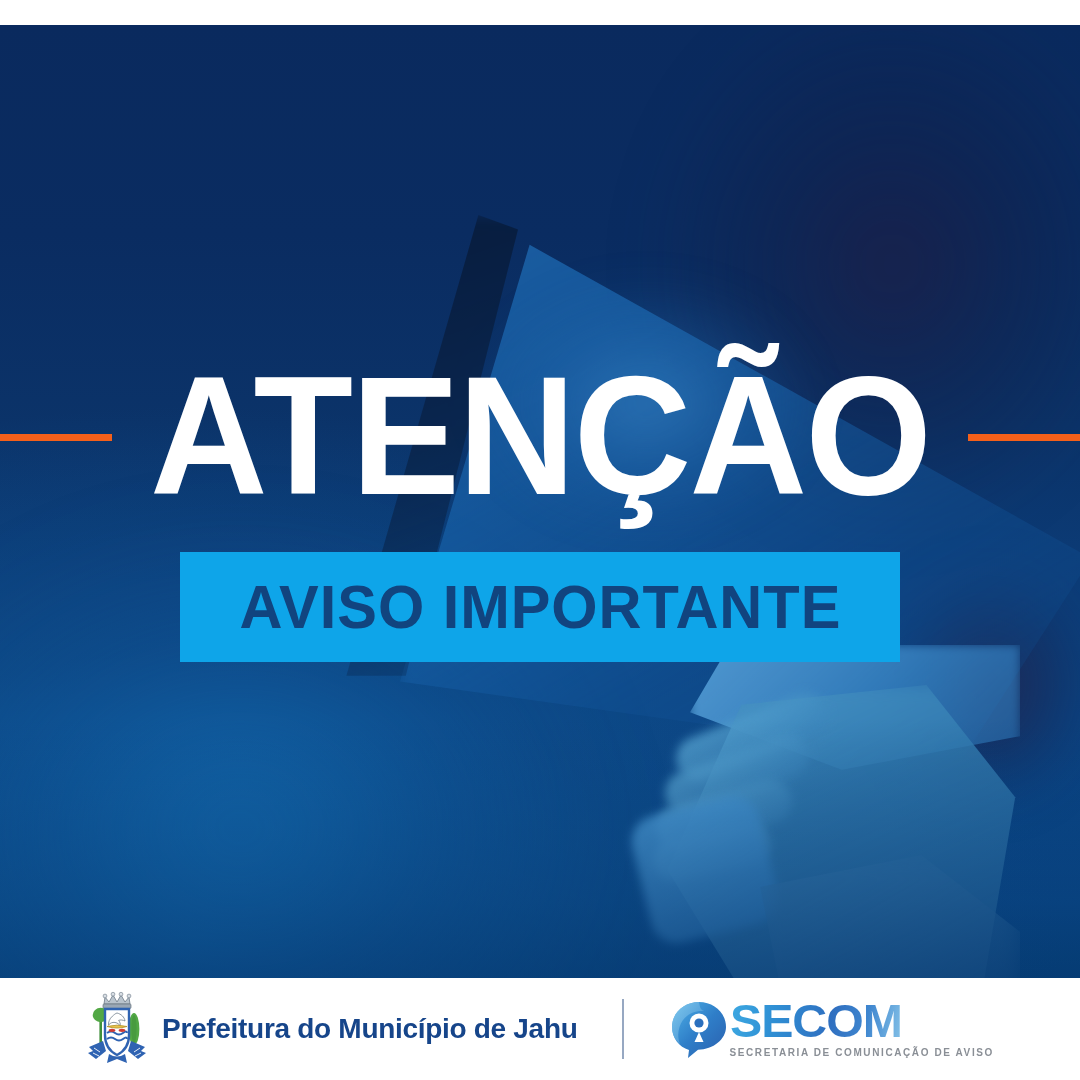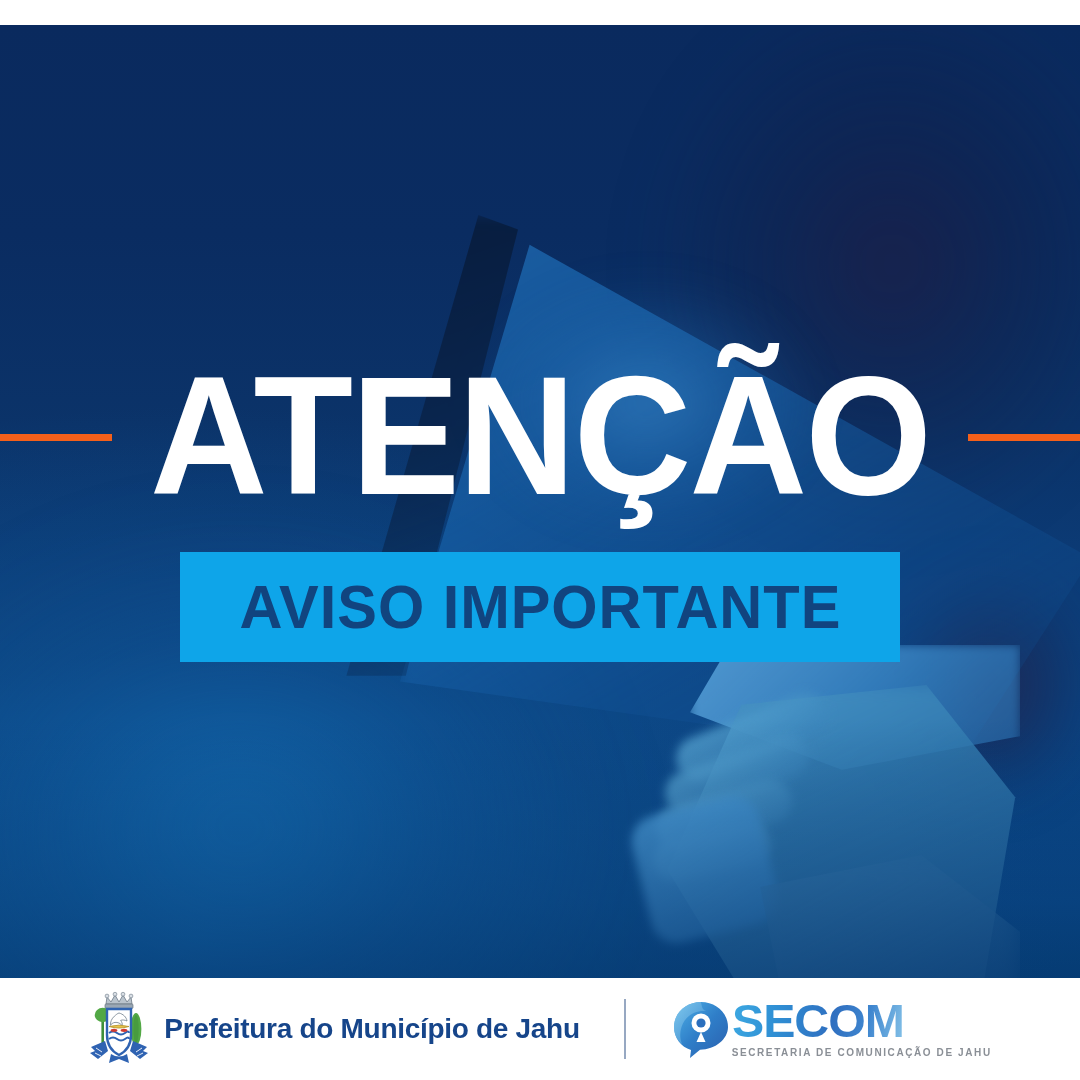--- a/index.html
+++ b/index.html
@@ -414,18 +414,18 @@
           </linearGradient>
         </defs>
         <path d="M31 4 C16 4 4 15 4 29 C4 40 11 49 21 52 L20 60 L30 51.8 C45.5 51.4 58 41.2 58 29 C58 15 46 4 31 4 Z" fill="url(#sg1)"></path>
         <path d="M31 4 C16 4 4 15 4 29 C4 36 7 42 12 46 C10 41 9.5 35 11.5 29 C15 18 25 12 36 13 C33.5 12 32 11 31 4 Z" fill="url(#sg2)" opacity="0.75"></path>
         <circle cx="31" cy="25" r="9.5" fill="#ffffff"></circle>
         <path d="M31 34 L26.5 44 L35.5 44 Z" fill="#ffffff"></path>
         <circle cx="31" cy="25" r="4.6" fill="#2a6fbe"></circle>
       </svg>
       <div class="secom-wordmark">
         <div class="secom-word">SECOM</div>
-        <div class="secom-tag">SECRETARIA DE COMUNICAÇÃO DE JAHU</div>
+        <div class="secom-tag">SECRETARIA DE COMUNICAÇÃO DE AVISO</div>
       </div>
     </div>
 
   </div>
 </div>
 
 </body></html>

